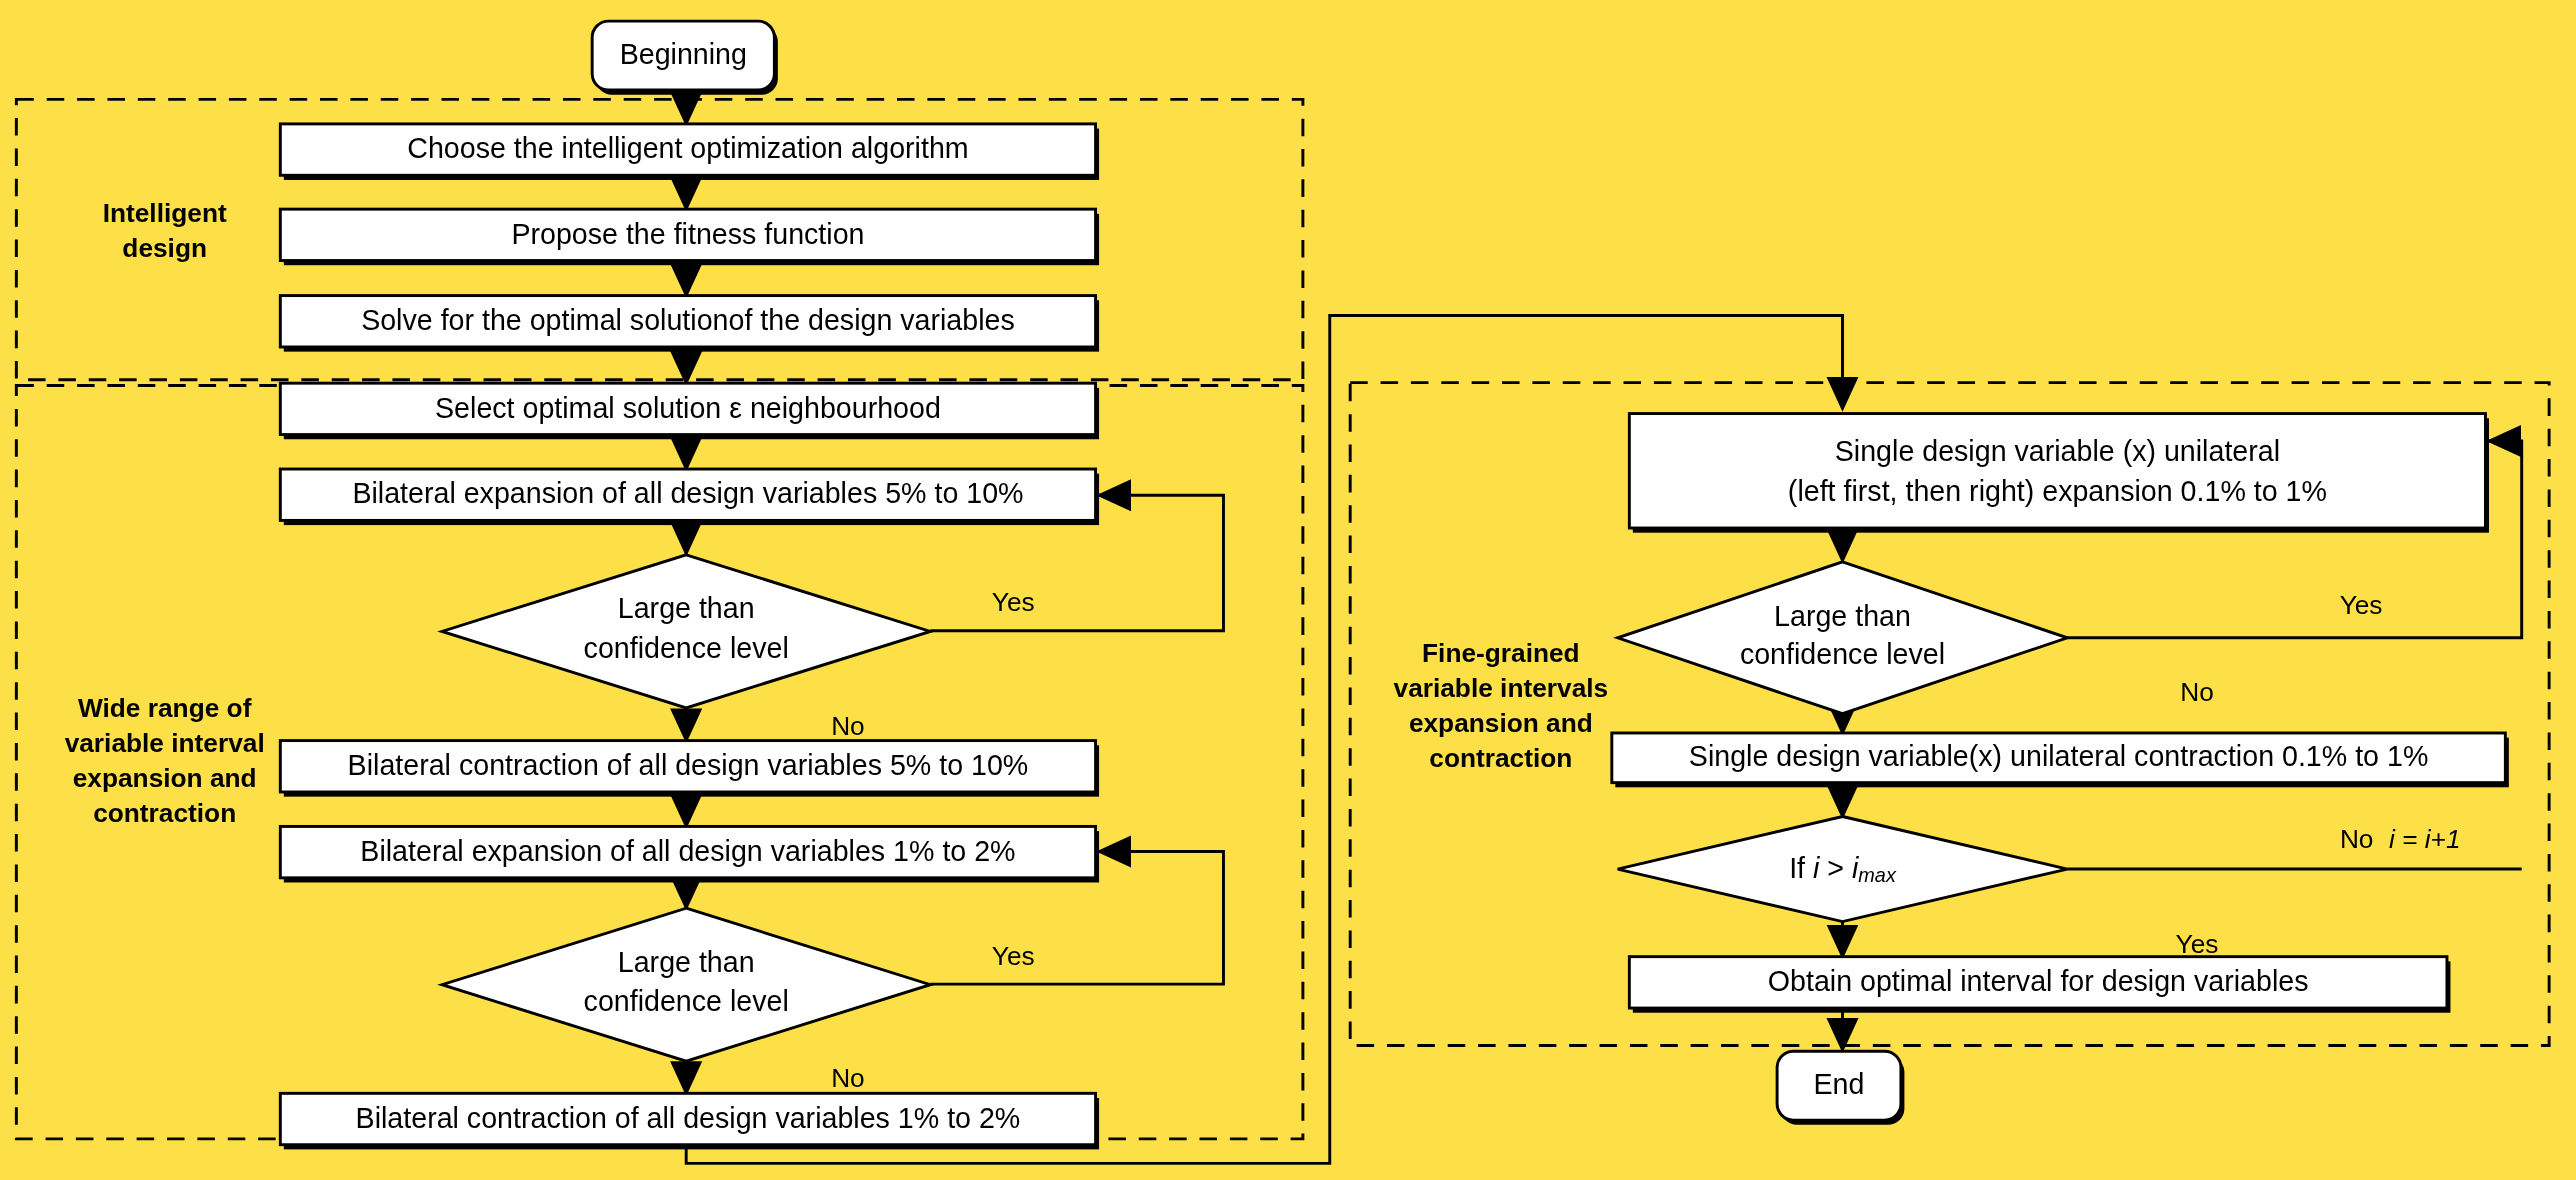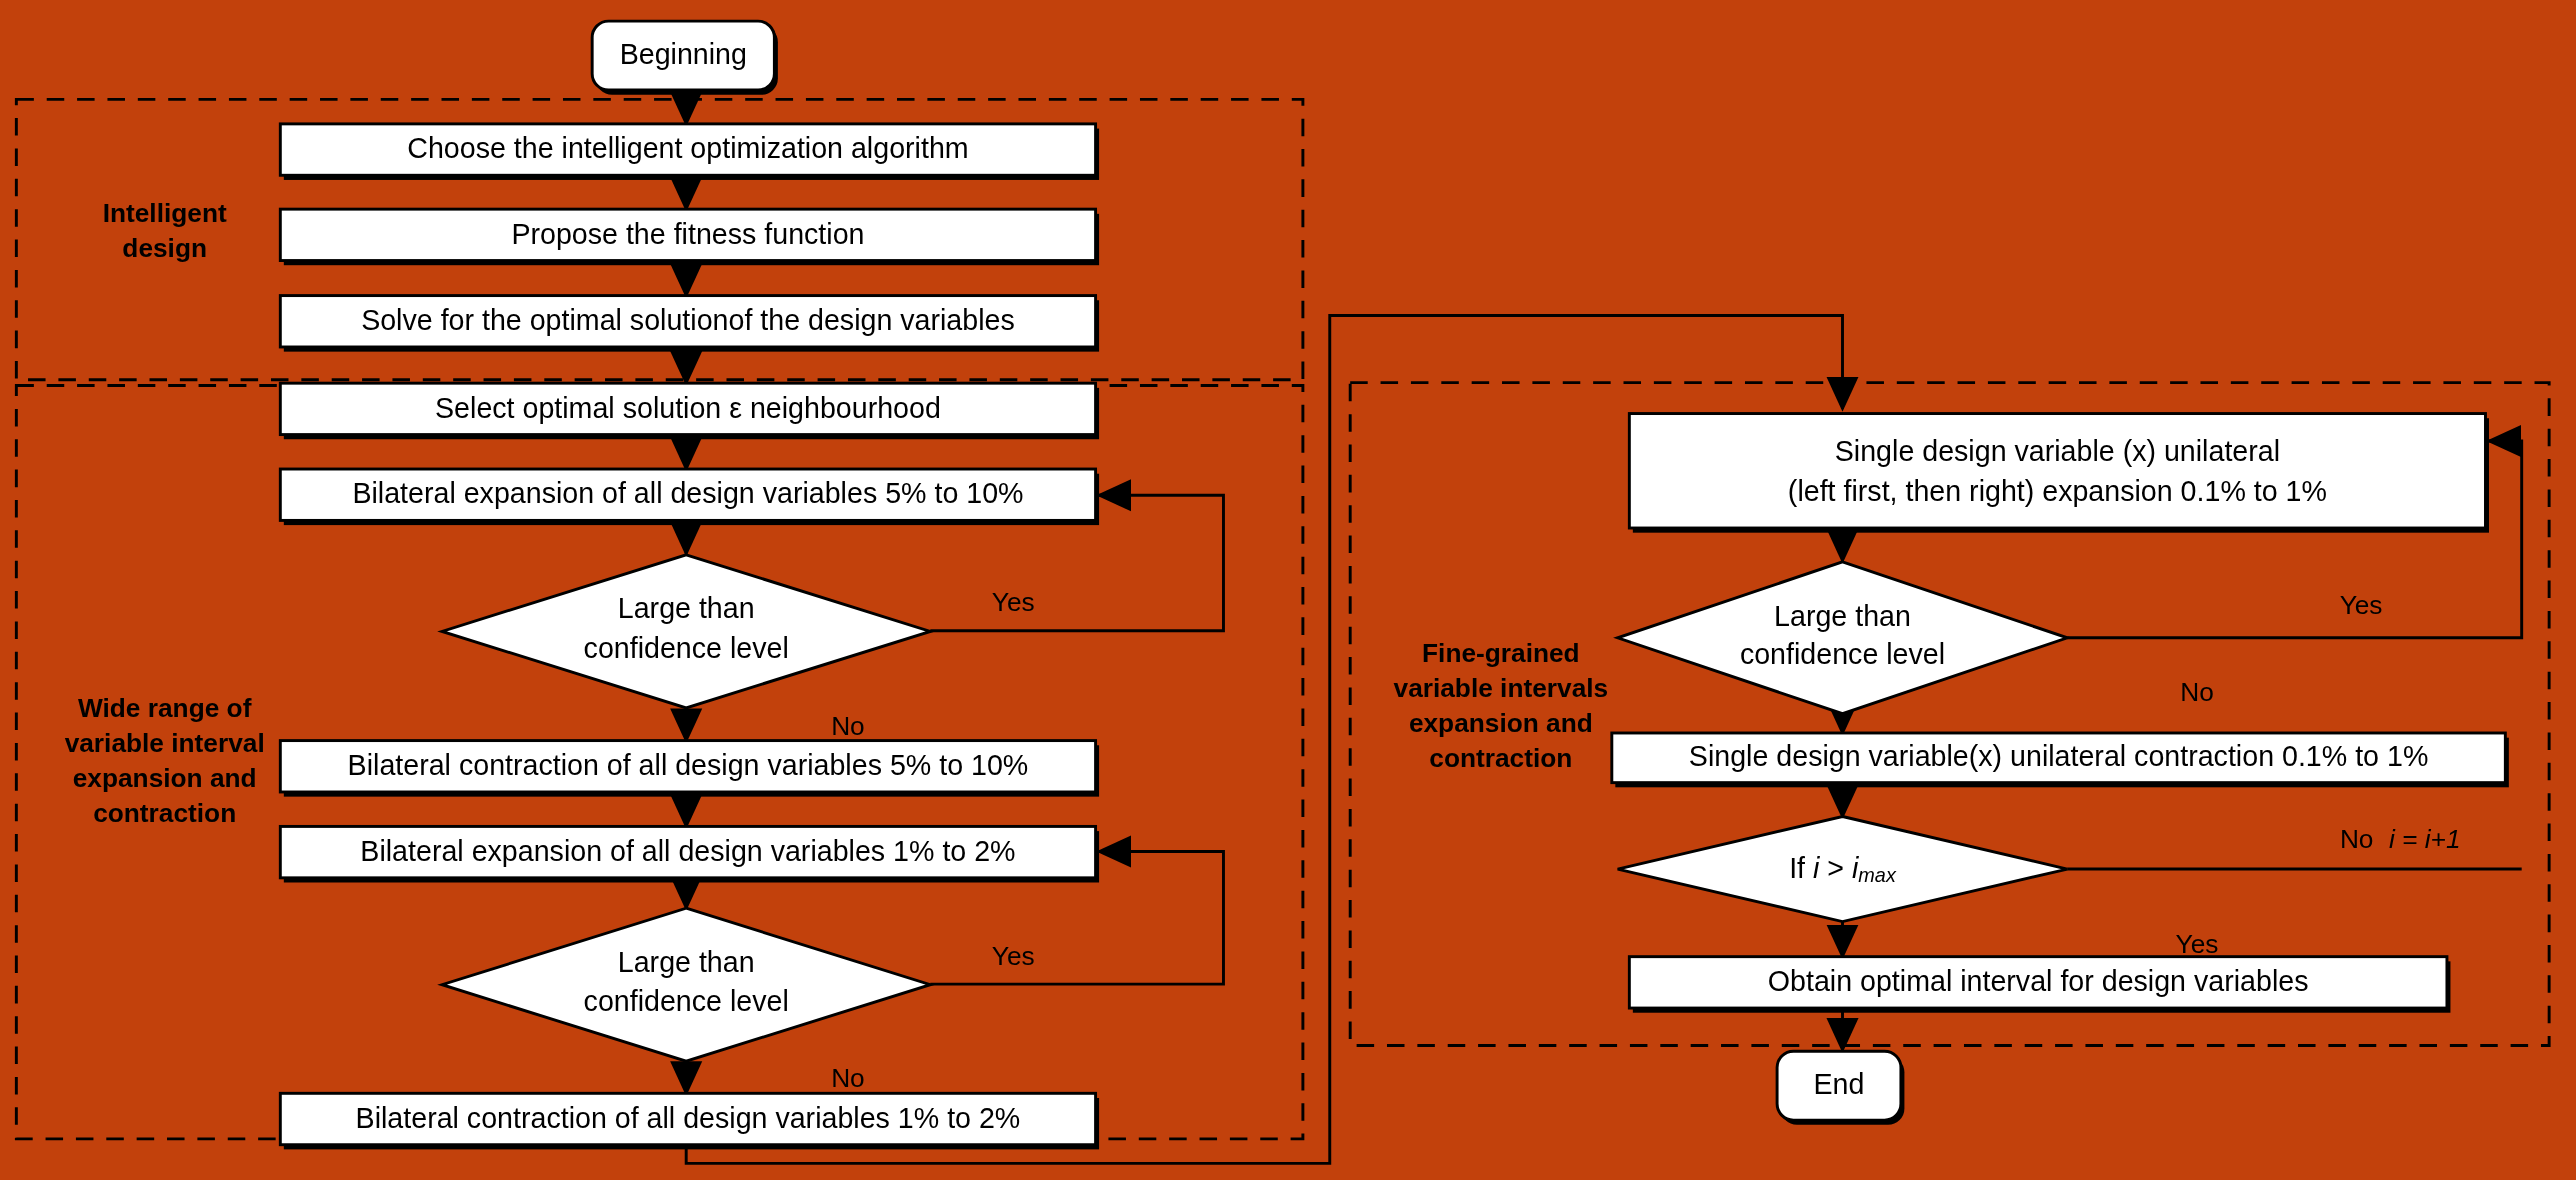--- a/index.html
+++ b/index.html
@@ -1,17 +1,17 @@
 <!DOCTYPE html>
 <html style="font-size:9.3px"><head>
 <meta charset="utf-8">
 <style>
   html,body{margin:0;padding:0;background:#ffffff;}
   body{font-family:"Liberation Sans",sans-serif;}
-  #stage{position:relative;width:2576px;height:1181px;background:#c2410c;overflow:hidden;}
+  #stage{position:relative;width:2576px;height:1181px;background:#fde047;overflow:hidden;}
   svg{position:absolute;left:0;top:0;width:2576px;height:1181px;}
   .nodeText{font-family:"Liberation Sans",sans-serif;font-size:49px;fill:#000;text-anchor:middle;dominant-baseline:middle;}
   .grpLabel{font-family:"Liberation Sans",sans-serif;font-size:45px;font-weight:bold;fill:#000;text-anchor:middle;dominant-baseline:middle;}
   .edgeLabel{font-family:"Liberation Sans",sans-serif;font-size:45px;fill:#000;text-anchor:middle;dominant-baseline:middle;}
   .boxShape{fill:#ffffff;stroke:#000000;stroke-width:5;}
   .diaShape{fill:#ffffff;stroke:#000000;stroke-width:5;}
   .termShape{fill:#ffffff;stroke:#000000;stroke-width:5;}
   .groupBox{fill:none;stroke:#000000;stroke-width:5;stroke-dasharray:30 22;}
   .conn{fill:none;stroke:#000000;stroke-width:5;}
   .shadow{fill:#000;}

